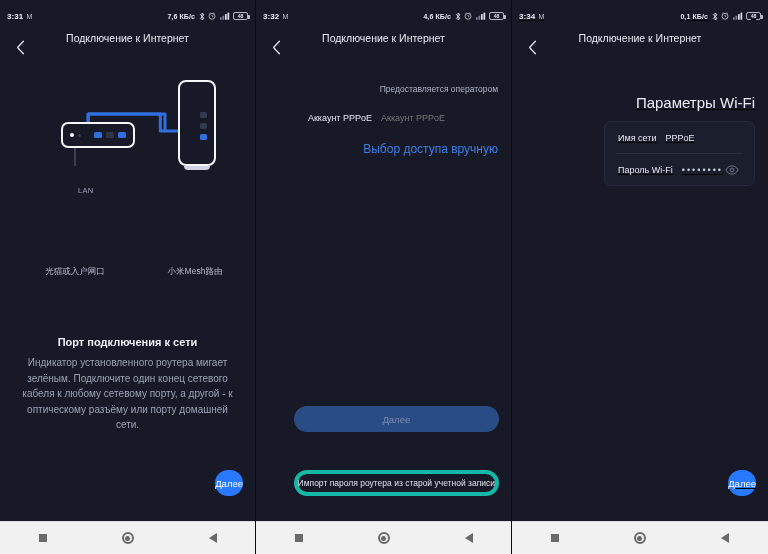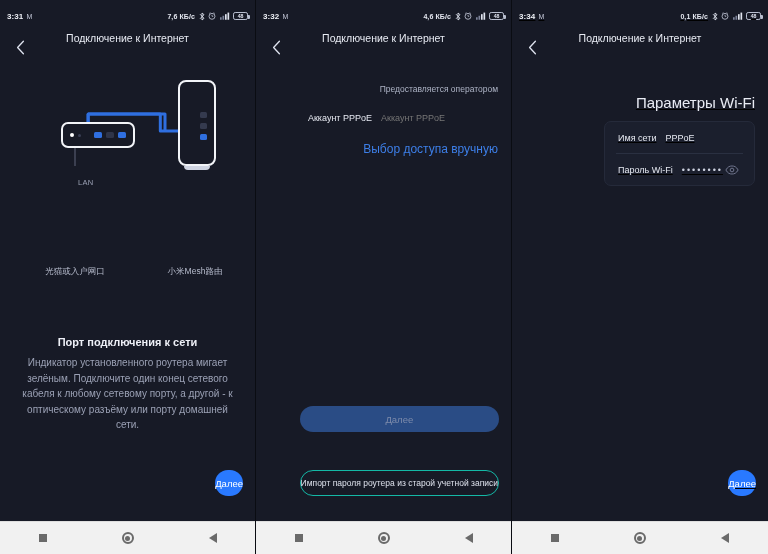--- a/index.html
+++ b/index.html
@@ -112,21 +112,21 @@
   .router-foot {
     position: absolute; left: 169px; top: 92px;
     width: 26px; height: 4px; border-radius: 0 0 4px 4px;
     background: #cfd4e2;
   }
   .r-ports { position: absolute; right: 7px; top: 30px; display: flex; flex-direction: column; gap: 5px; }
   .r-port { width: 7px; height: 6px; border-radius: 1.5px; background: #343a4e; }
   .r-port.on { background: #2f6fe0; }
   .cable { position: absolute; left: 0; top: 0; width: 100%; height: 190px; pointer-events: none; }
   .lan-label {
-    position: absolute; left: 63px; top: 104px;
+    position: absolute; left: 63px; top: 112px;
     font-size: 7.5px; color: #9aa0b4; letter-spacing: .3px;
   }
   .dev-labels {
     display: flex; justify-content: space-around;
     font-size: 8.5px; color: #b7bccd; margin-top: 2px;
   }
   .dev-labels span { width: 120px; text-align: center; }
 
   
   .p1-foot { margin-top: auto; padding: 0 12px 10px; }
@@ -142,21 +142,21 @@
   
   .btn {
     height: 26px; border-radius: 14px;
     display: flex; align-items: center; justify-content: center;
     font-size: 9.5px; cursor: pointer; user-select: none;
   }
   .btn-primary { background: #2979ff; color: #fff; }
   .btn-primary.disabled { background: #2a4c85; color: #7d8bab; }
   .btn-outline {
     background: transparent; color: #dde1ec;
-    border: 1px solid #14b8a6; font-size: 8.5px;
+    border: 4px solid #14b8a6; font-size: 8.5px;
   }
   .btn-row { padding: 15px 12px; }
   .btn-row + .btn-row { margin-top: 8px; }
   .bottom-actions { margin-top: auto; padding-bottom: 10px; }
 
   
   .section-label {
     font-size: 8.5px; color: #aeb4c6;
     padding: 0 13px; margin-top: 18px; margin-bottom: 8px;
   }

